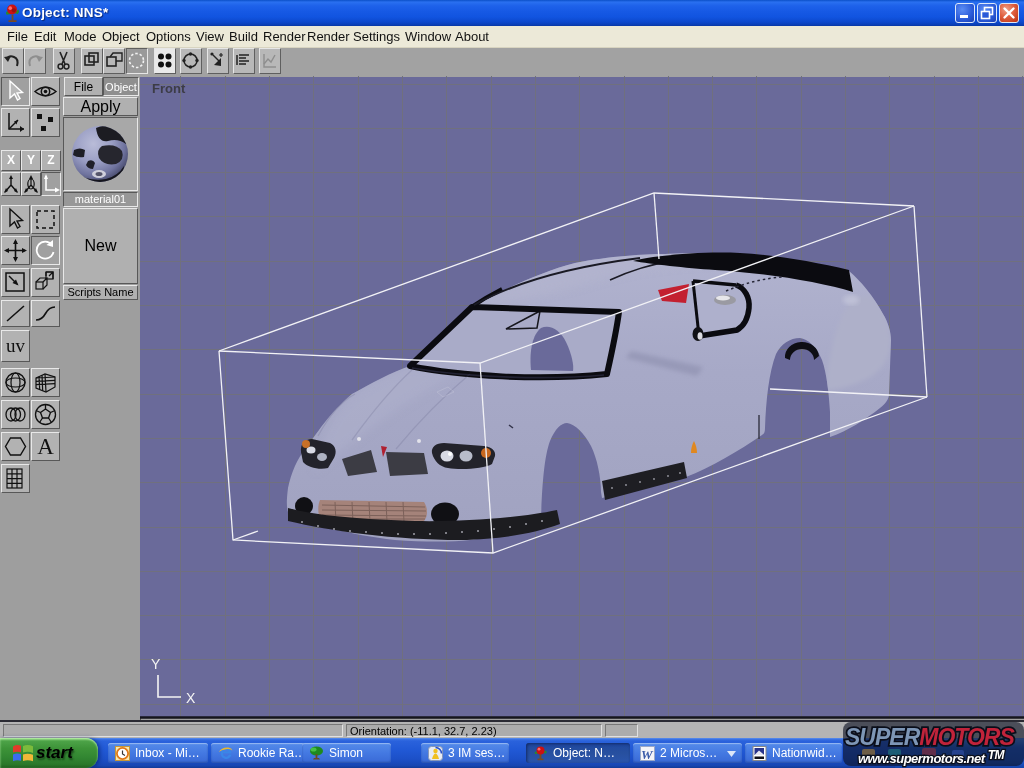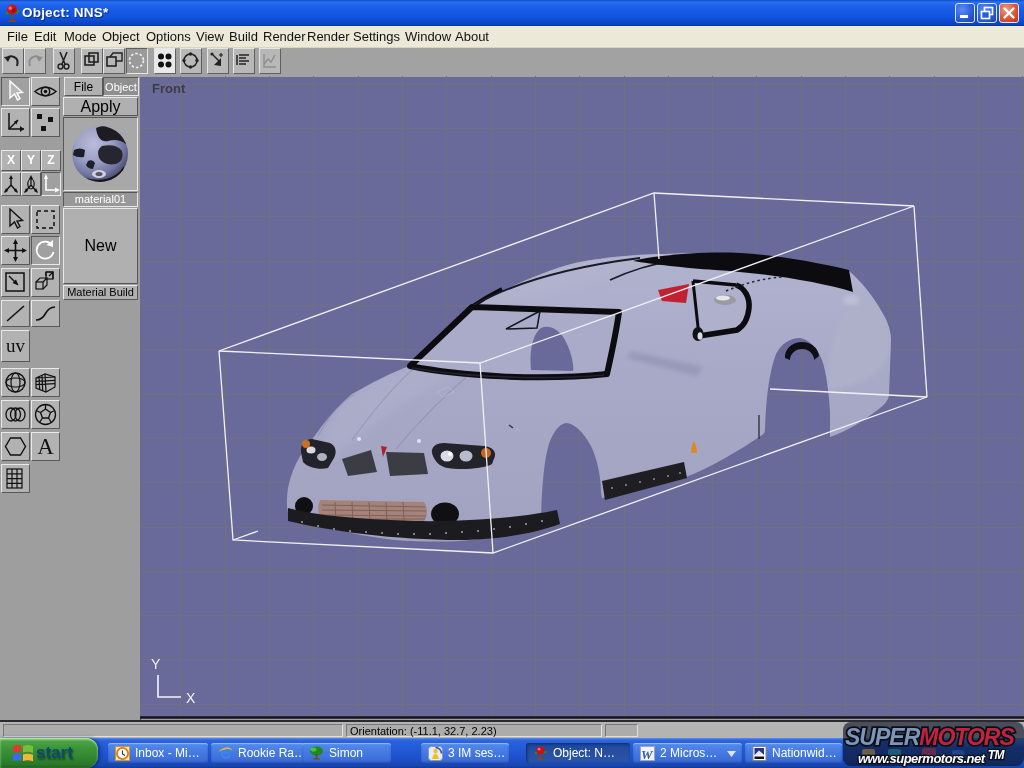--- a/index.html
+++ b/index.html
@@ -34,21 +34,21 @@
 #frontlbl{left:152px;top:81px;font-size:13px;font-weight:bold;color:#3c3c46;}
 
 #statusbar{left:0;top:720px;width:1024px;height:18px;background:#b4b4b4;border-top:2px solid #2a2a33;padding-left:16px;}
 .spanel{position:absolute;top:2px;height:13px;background:#acacac;border:1px solid;border-color:#777 #e0e0e0 #e0e0e0 #777;box-sizing:border-box;font-size:11px;color:#000;}
 
 #taskbar{left:0;top:738px;width:1024px;height:30px;
  background:linear-gradient(180deg,#5e90ee 0%,#3a73e4 4%,#2a62dc 10%,#2159d6 38%,#1c50c8 70%,#1846b2 92%,#123a96 100%);}
 #startbtn{left:0;top:738px;width:98px;height:30px;border-radius:0 12px 12px 0;
  background:linear-gradient(180deg,#8ed47e 0%,#4da348 10%,#3d9338 35%,#328632 65%,#2a782a 88%,#1f611f 100%);
  box-shadow:inset 0 1px 2px #b8f0a8, 2px 0 4px rgba(0,20,80,0.5);}
-#starttext{color:#0c4a6e;font-size:17px;font-weight:bold;text-shadow:1px 2px 2px #1a4a1a;}
+#starttext{color:#000000;font-size:17px;font-weight:bold;font-style:italic;text-shadow:1px 2px 2px #1a4a1a;}
 .taskbtn{position:absolute;top:743px;height:20px;border-radius:3px;
  background:linear-gradient(180deg,#76a4ef 0%,#5187e8 10%,#4479e2 50%,#3b6cd8 90%,#345fc0 100%);
  box-shadow:inset 0 1px 0 #8fb4f2,inset 0 -1px 2px #2a53b0;
  color:#fff;font-size:12px;}
 .taskbtn.pressed{background:linear-gradient(180deg,#1f47a0 0%,#27509f 50%,#2a55ad 100%);box-shadow:inset 1px 1px 3px #122a66;text-align:right;}
 .ticon{position:absolute;left:7px;top:3px;width:15px;height:15px;}
 .tlabel{position:absolute;left:27px;top:3px;white-space:nowrap;overflow:hidden;}
 </style>
 </head>
 <body>
@@ -272,21 +272,21 @@
           <path d="M10 32 Q16 29 21 32 L20 39 Q13 40 9 37 Z" fill="#1e1e26"></path>
           <path d="M24 43 Q29 41 31 45 L29 51 Q24 51 22 47 Z" fill="#20202a"></path>
           <path d="M10 54 Q24 64 42 61 Q54 58 60 48 Q60 60 44 65 Q24 67 10 54" fill="#16161e"></path>
           <ellipse cx="35" cy="56" rx="7" ry="4" fill="#cfcfdb"></ellipse>
           <ellipse cx="35" cy="56" rx="3.5" ry="2" fill="#55556a"></ellipse>
         </g>
       </svg>
     </div>
     <div class="mbtn" style="left:1px;top:115px;width:75px;height:15px;background:#989898;border-color:#585858 #e8e8e8 #e8e8e8 #585858;color:#fff;font-size:11px;line-height:13px">material01</div>
     <div class="mbtn" style="left:1px;top:131px;width:75px;height:76px;line-height:74px">New</div>
-    <div class="mbtn" style="left:1px;top:208px;width:75px;height:15px;font-size:11px;line-height:13px">Material Build</div>
+    <div class="mbtn" style="left:1px;top:208px;width:75px;height:15px;font-size:11px;line-height:13px">Scripts Name</div>
   </div>
   <div class="abs" id="viewport"></div>
   <svg class="abs" id="vpsvg" viewBox="140 76 884 644">
     <defs>
       <filter id="b2">
           <feGaussianBlur stdDeviation="2"></feGaussianBlur>
         </filter>
       <filter id="b4">
           <feGaussianBlur stdDeviation="4"></feGaussianBlur>
         </filter>

